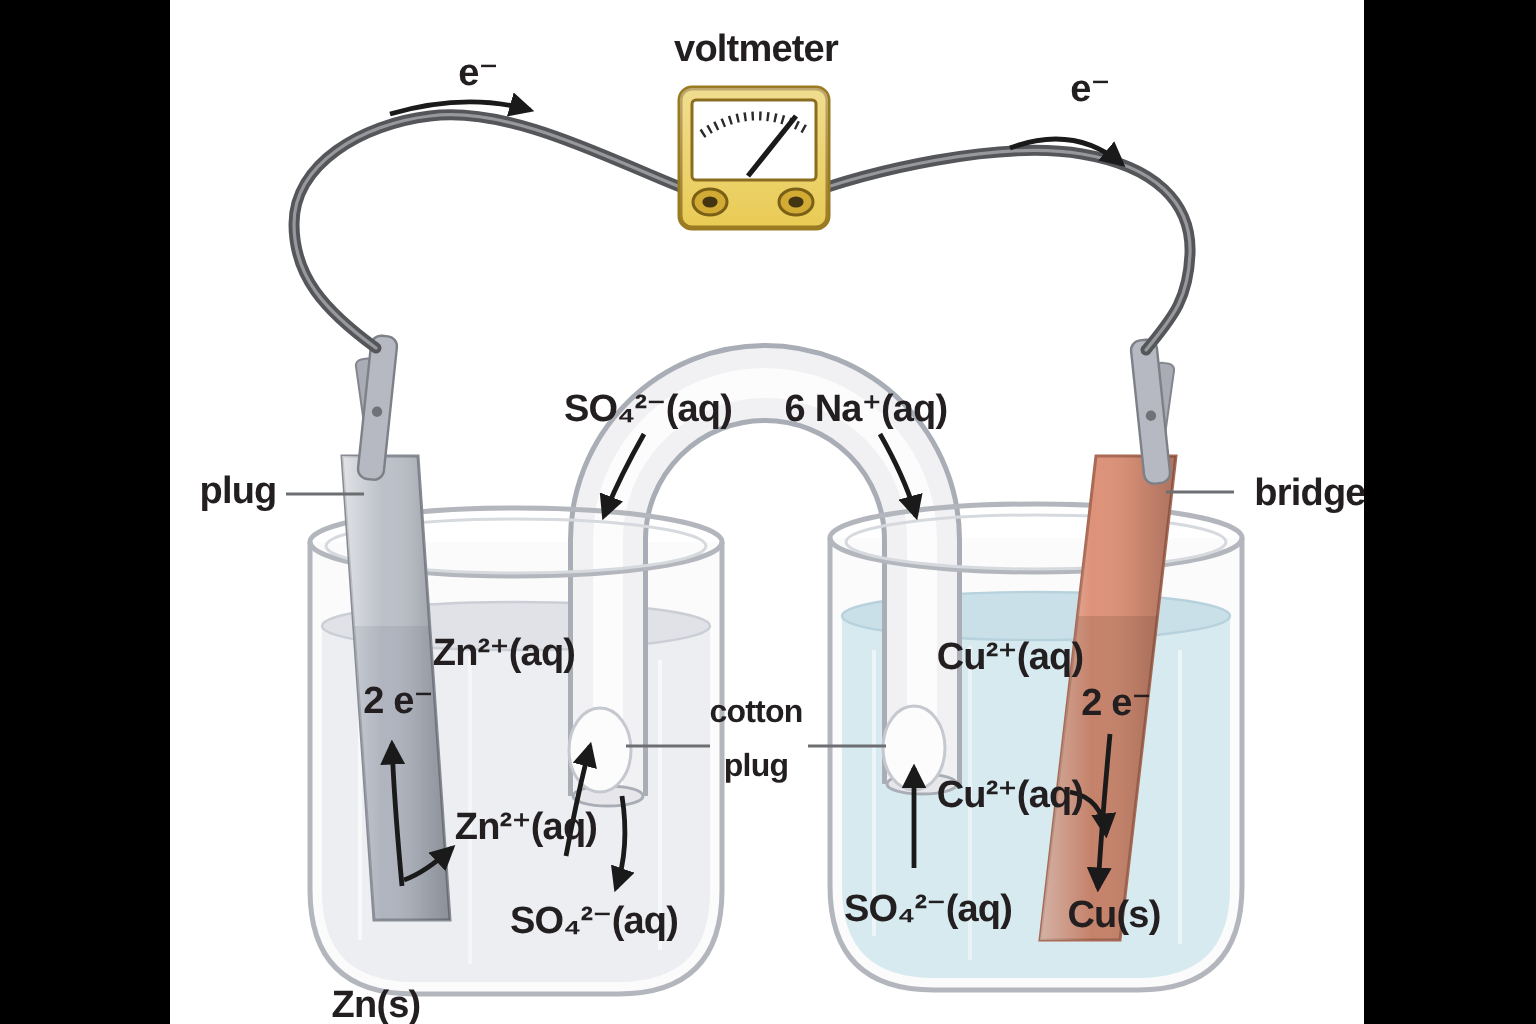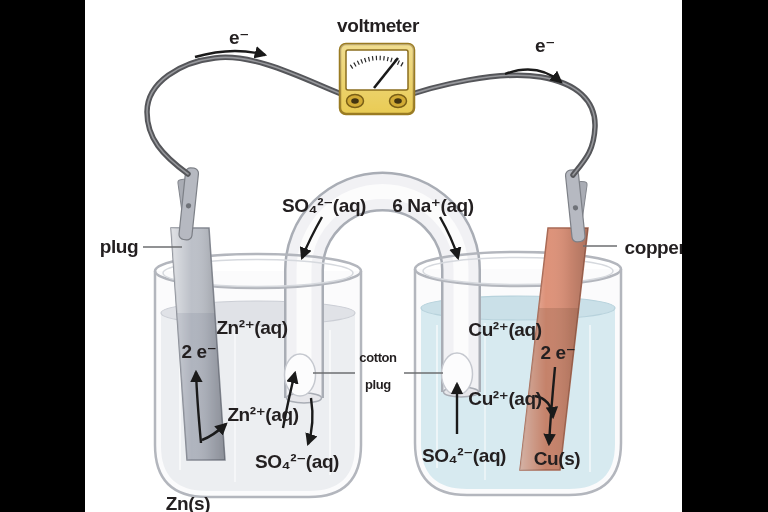--- a/index.html
+++ b/index.html
@@ -2,21 +2,21 @@
 <html><head>
 <meta charset="utf-8">
 <style>
   html,body{margin:0;padding:0;background:#000;}
   .stage{position:relative;width:768px;height:512px;background:#000;overflow:hidden;
          font-family:"Liberation Sans","DejaVu Sans",sans-serif;}
   .content{position:absolute;left:85px;top:0;width:597px;height:512px;background:#fff;overflow:hidden;}
   .content svg{position:absolute;left:0;top:0;}
   .lbl{position:absolute;transform:translate(-50%,-50%);white-space:nowrap;
        font-weight:bold;font-size:19px;line-height:1;letter-spacing:-0.4px;color:#231f20;z-index:5;}
-  .lbl.small{font-size:13px;}
+  .lbl.small{font-size:16px;}
 </style>
 </head>
 <body>
 
 <div class="stage">
   <div class="content">
 
     <svg width="597" height="512" viewBox="0 0 597 512">
       <defs>
         <marker id="ah" viewBox="0 0 10 10" refX="8.2" refY="5" markerWidth="5.2" markerHeight="5.2" orient="auto-start-reverse">
@@ -142,21 +142,21 @@
     </svg>
 
     <div class="lbl" style="left:293px;top:25px;">voltmeter</div>
     <div class="lbl" style="left:154px;top:37px;">e⁻</div>
     <div class="lbl" style="left:460px;top:45px;">e⁻</div>
 
     <div class="lbl" style="left:239px;top:205px;">SO₄²⁻(aq)</div>
     <div class="lbl" style="left:348px;top:205px;">6 Na⁺(aq)</div>
 
     <div class="lbl" style="left:34px;top:246px;">plug</div>
-    <div class="lbl" style="left:570px;top:247px;">copper</div>
+    <div class="lbl" style="left:570px;top:247px;">bridge</div>
 
     <div class="lbl" style="left:167px;top:327px;">Zn²⁺(aq)</div>
     <div class="lbl" style="left:114px;top:351px;">2 e⁻</div>
     <div class="lbl" style="left:178px;top:414px;">Zn²⁺(aq)</div>
     <div class="lbl" style="left:103px;top:459px;margin-top:44px;">Zn(s)</div>
     <div class="lbl" style="left:212px;top:461px;">SO₄²⁻(aq)</div>
 
     <div class="lbl small" style="left:293px;top:357px;">cotton</div>
     <div class="lbl small" style="left:293px;top:384px;">plug</div>
 

